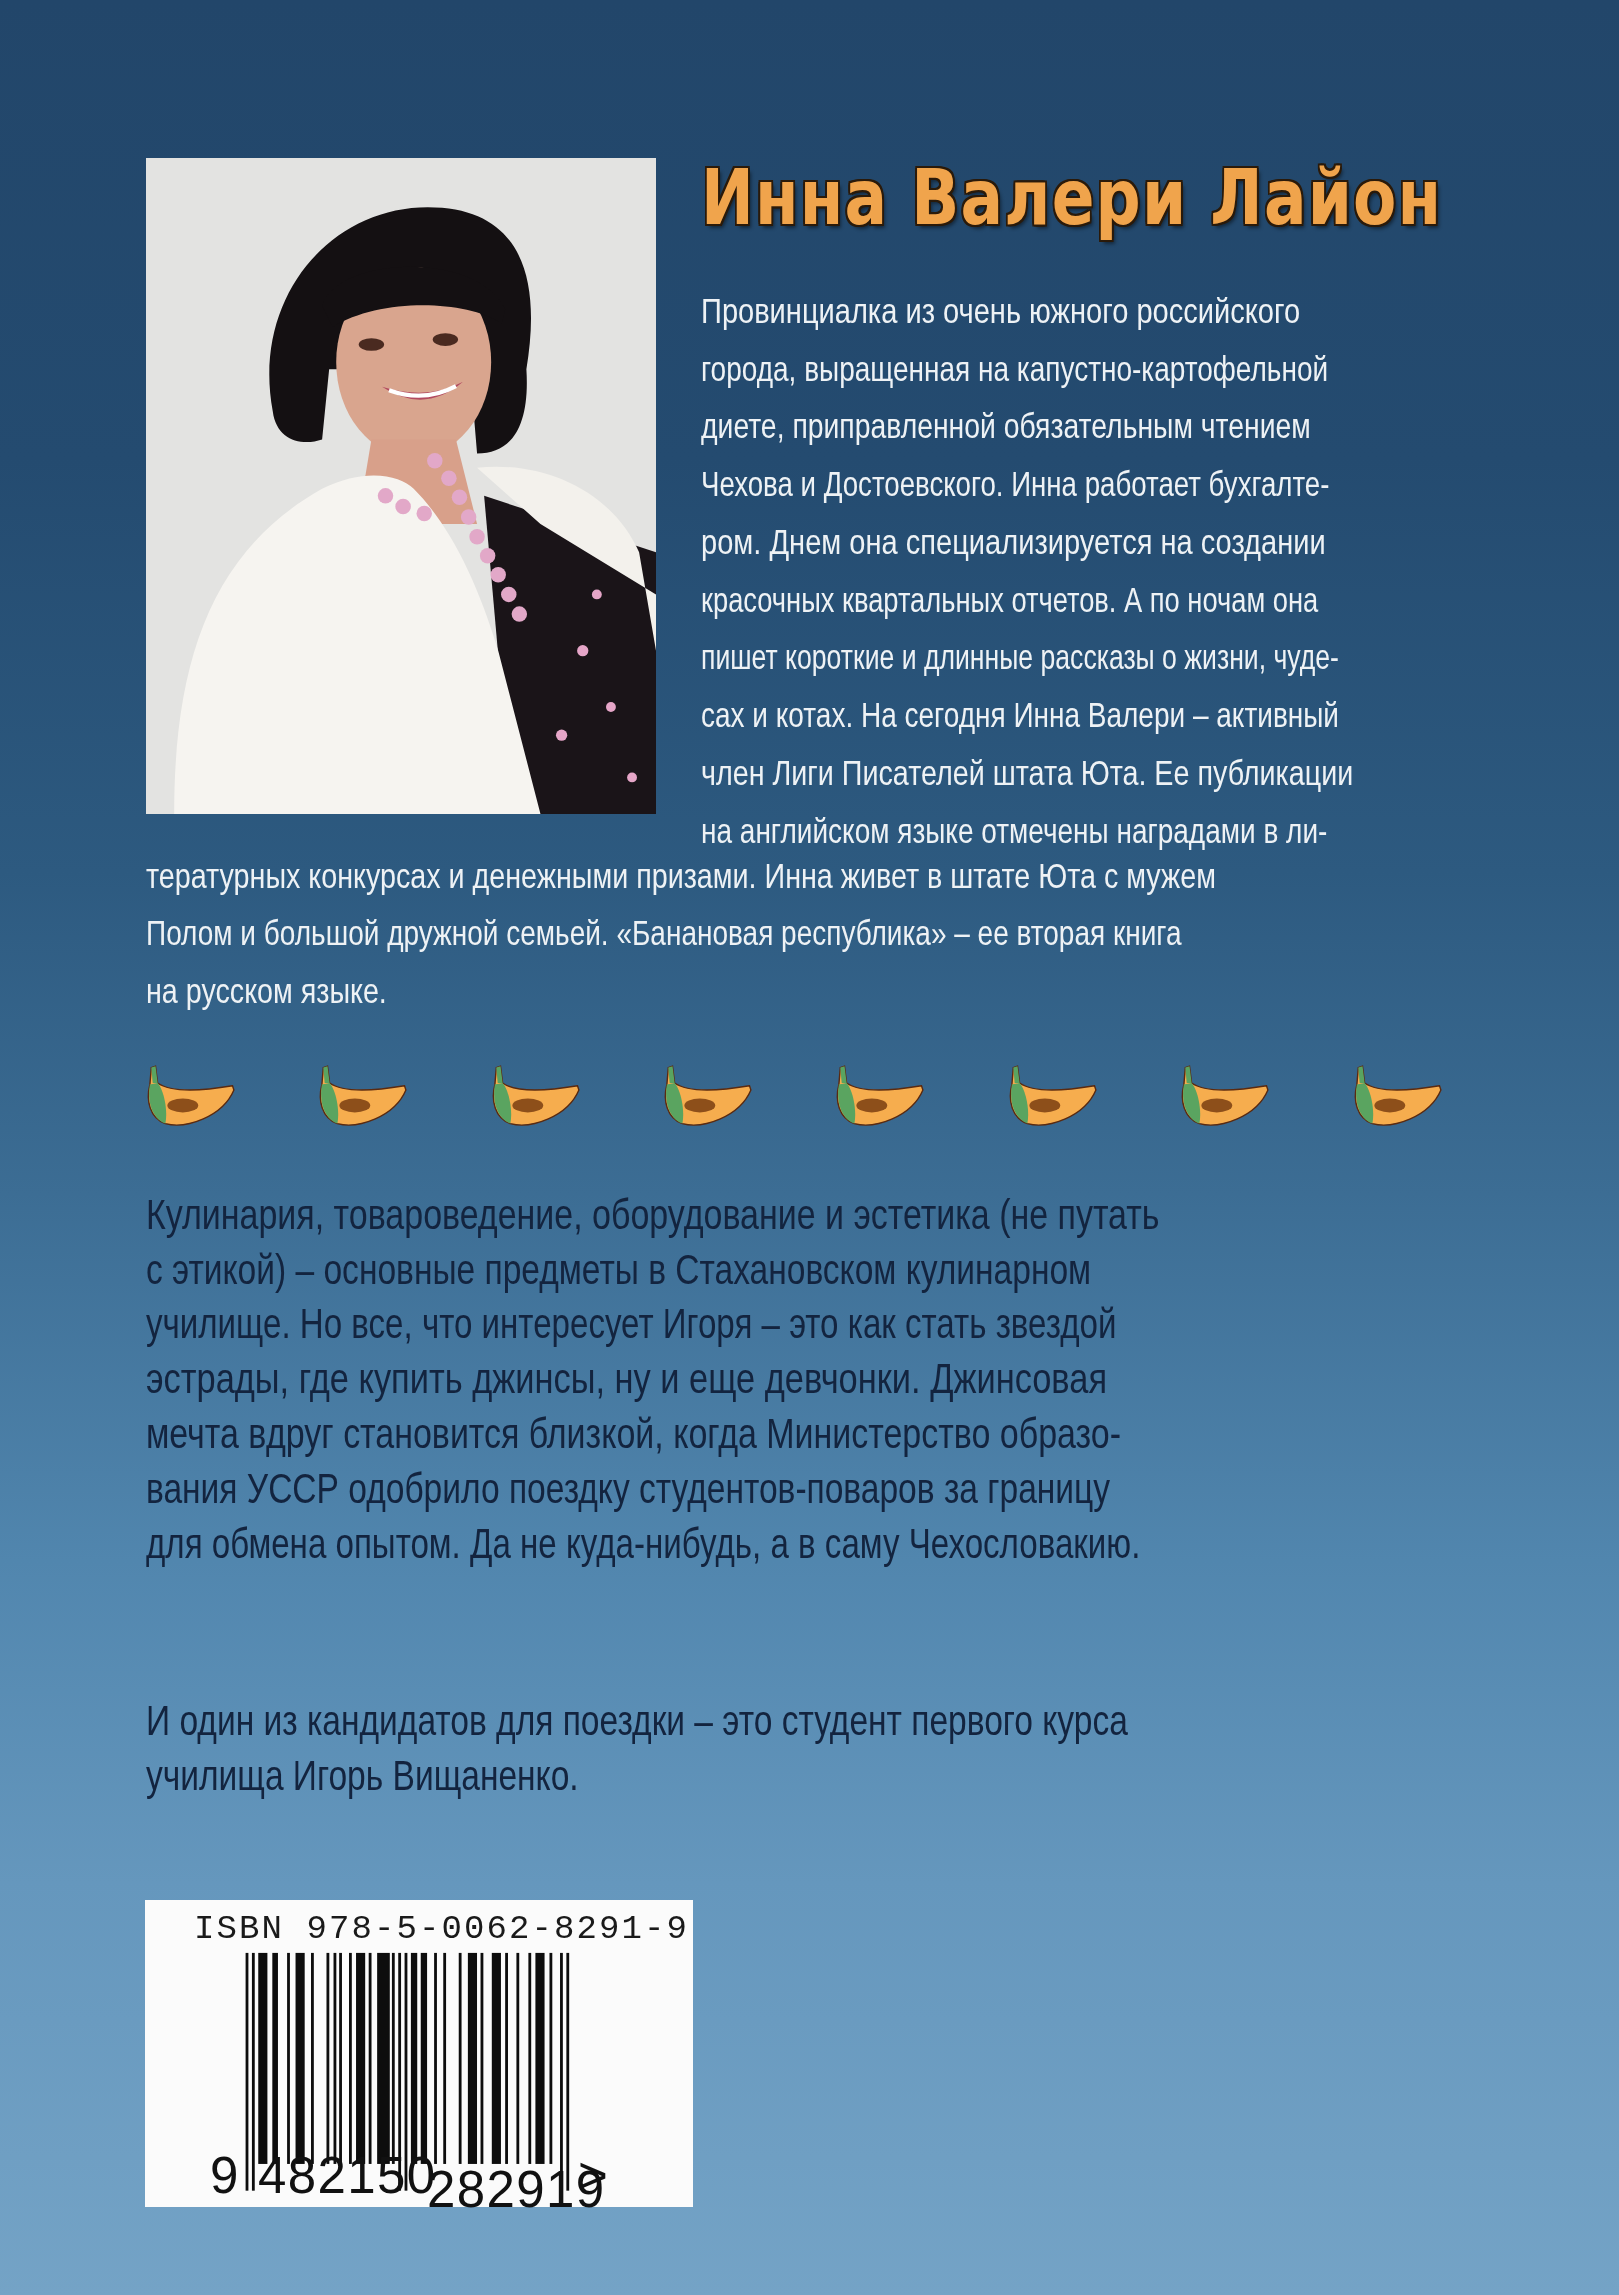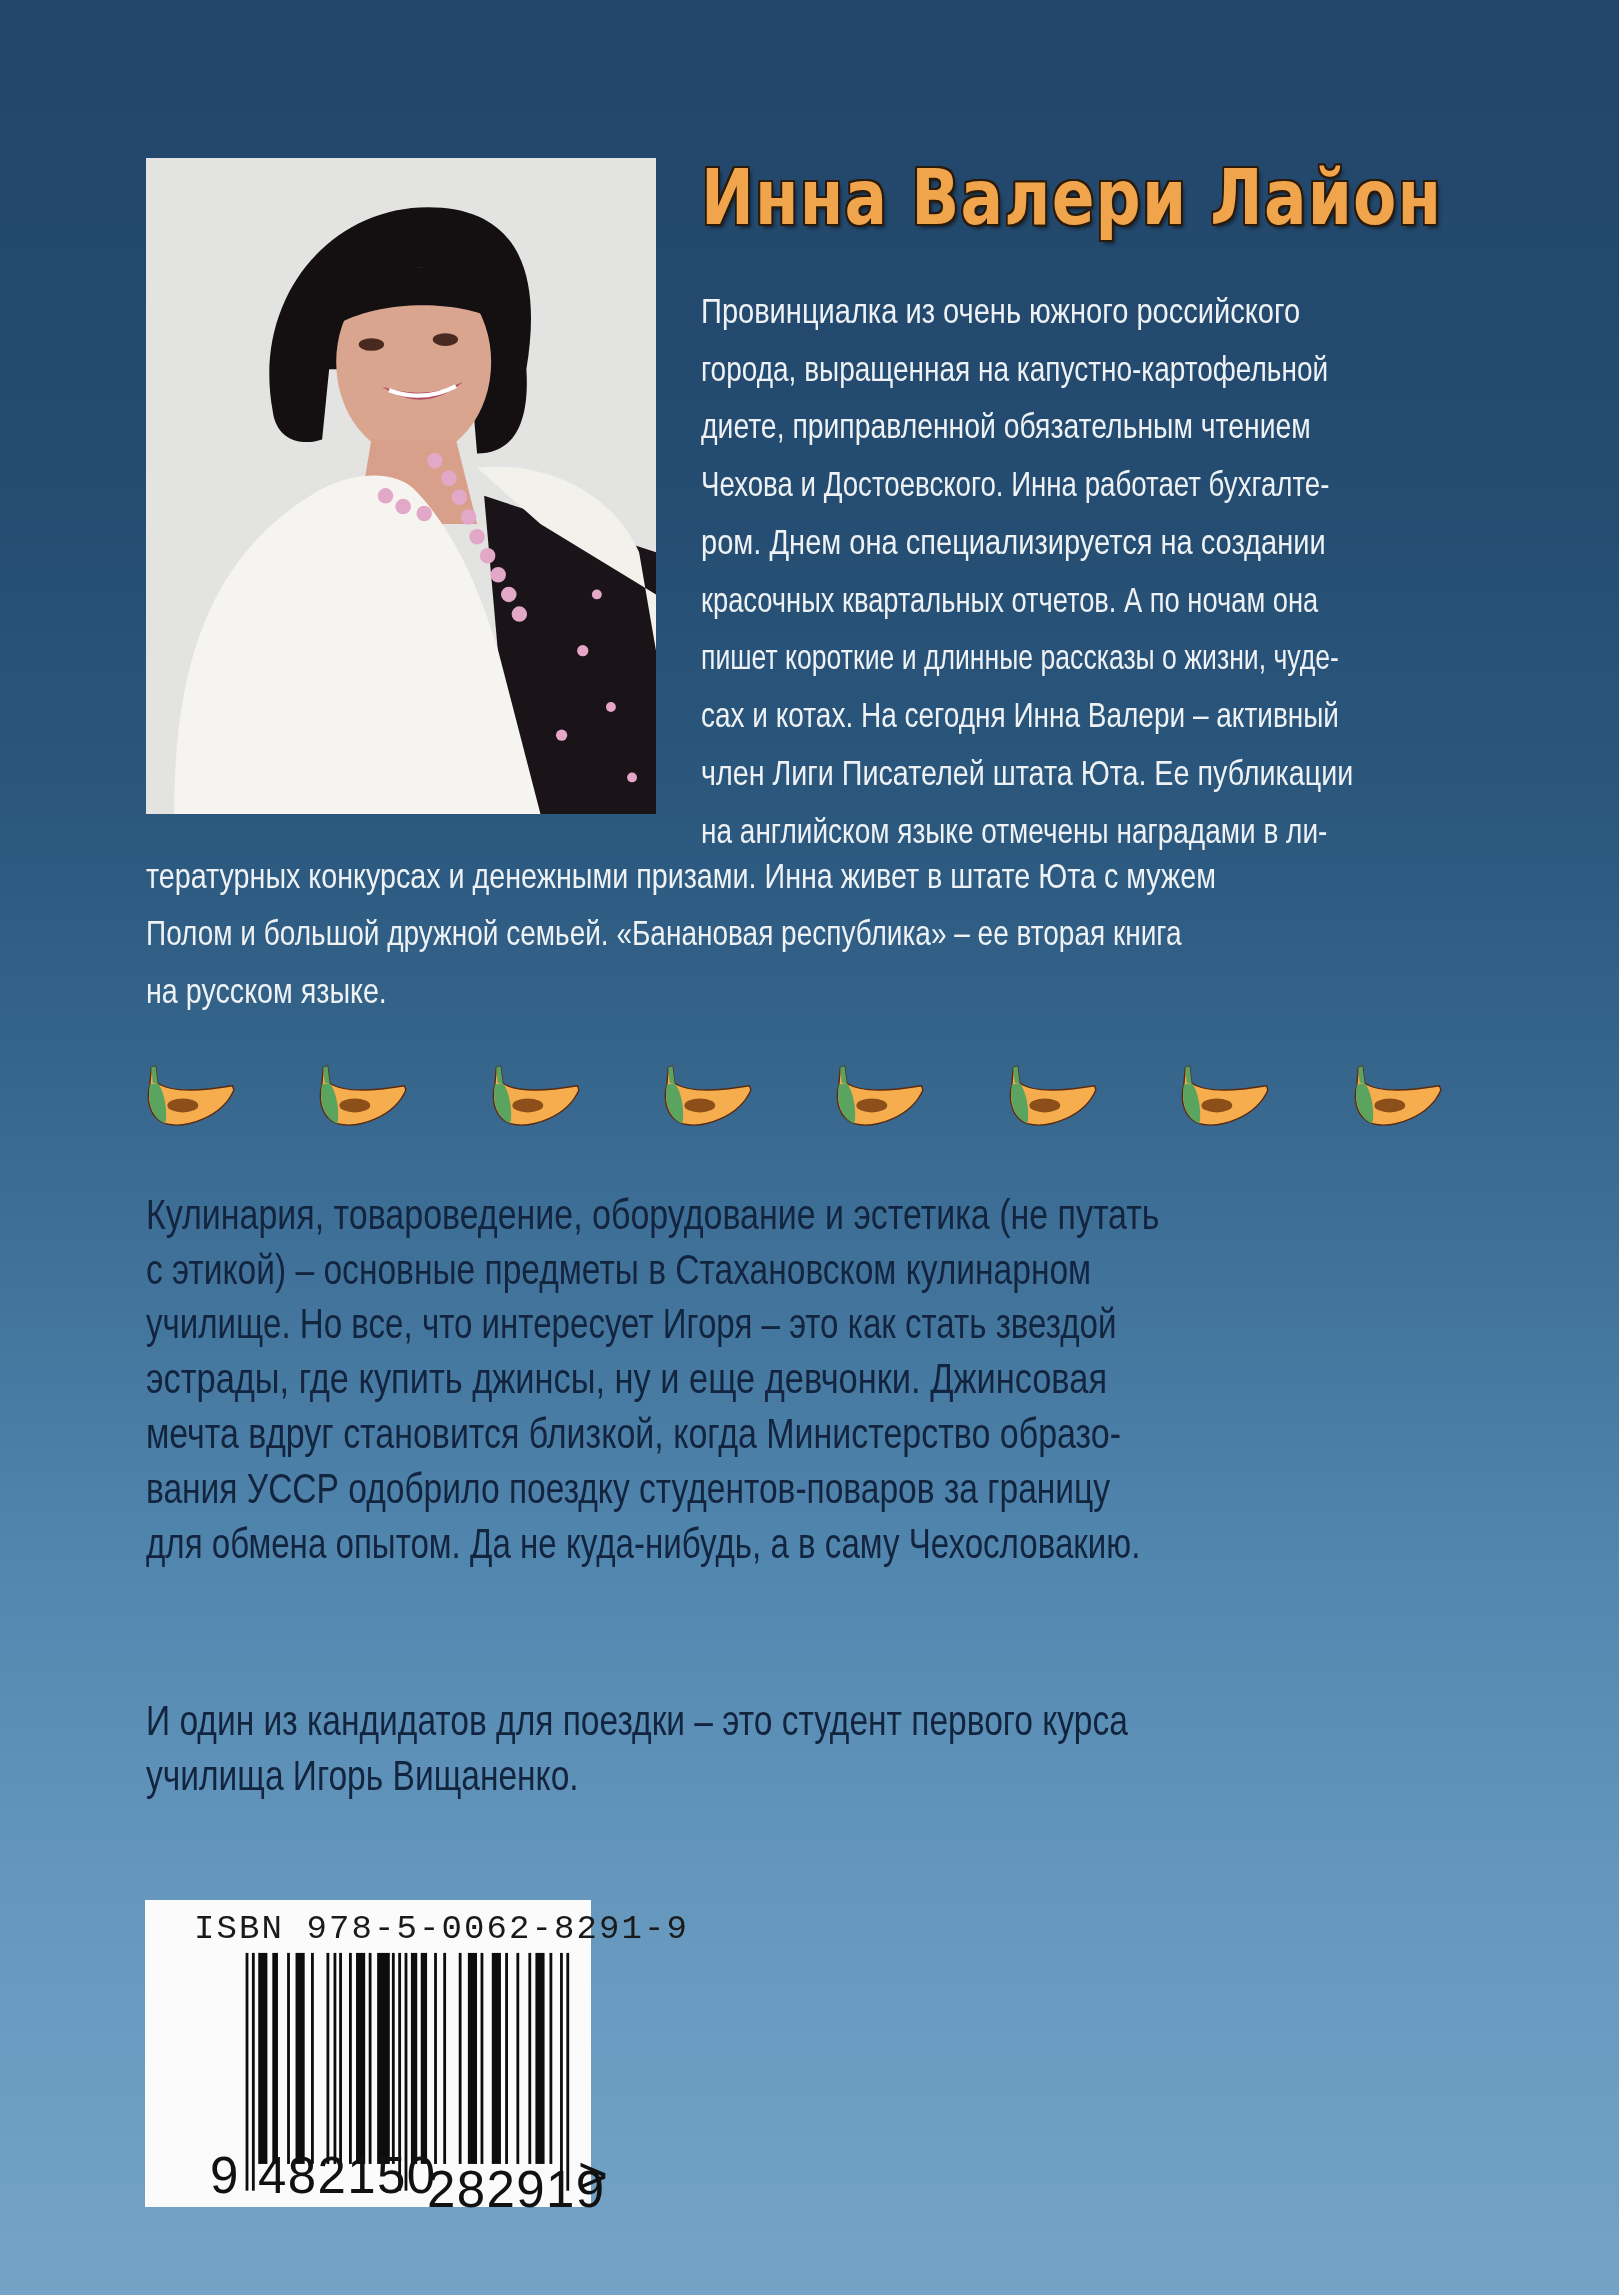--- a/index.html
+++ b/index.html
@@ -27,21 +27,21 @@
     font-family: "Liberation Sans", sans-serif;
   }
   .banana-row { position: absolute; left: 0; top: 1062px; width: 1620px; height: 70px; }
   .banana { position: absolute; top: 0; width: 93px; height: 70px; }
   .desc-line {
     position: absolute; color: #13243f; font-size: 43px; line-height: 49px;
     white-space: nowrap; transform-origin: left top;
     font-family: "Liberation Sans", sans-serif;
   }
   .barcode-box {
-    position: absolute; left: 145px; top: 1900px; width: 446px; height: 307px;
+    position: absolute; left: 145px; top: 1900px; width: 548px; height: 307px;
     background: #fbfbfb;
   }
   .isbn-text {
     position: absolute; left: 49px; top: 10px; font-family: "Liberation Mono", "DejaVu Sans Mono", monospace;
     font-size: 34px; color: #1a1a1a; letter-spacing: 2.1px; white-space: nowrap;
   }
   .bars { position: absolute; left: 0; top: 0; width: 510px; height: 307px; }
   .ean-digit {
     position: absolute; top: 250px; font-family: "Liberation Sans", sans-serif;
     font-size: 51px; color: #111; letter-spacing: 1.4px; white-space: nowrap; line-height: 51px;

